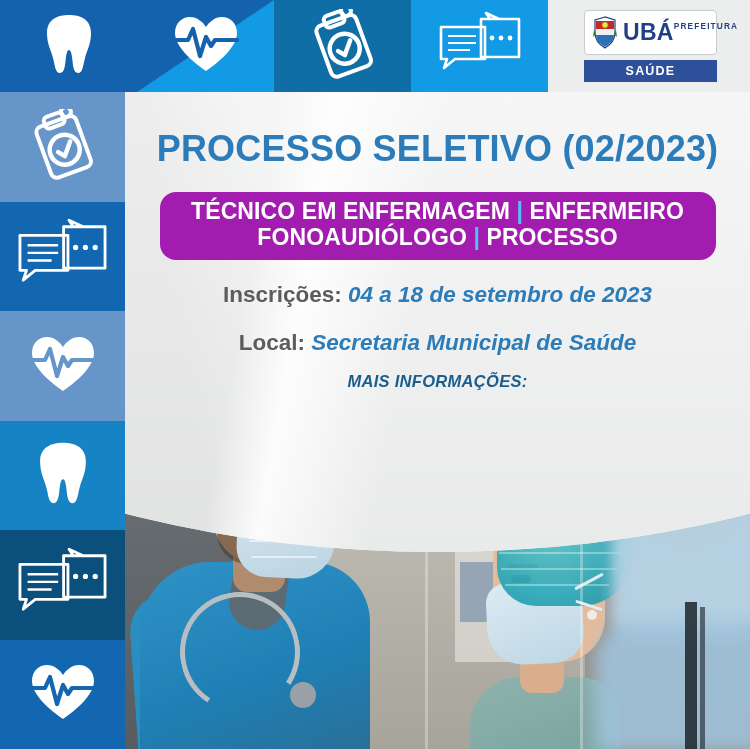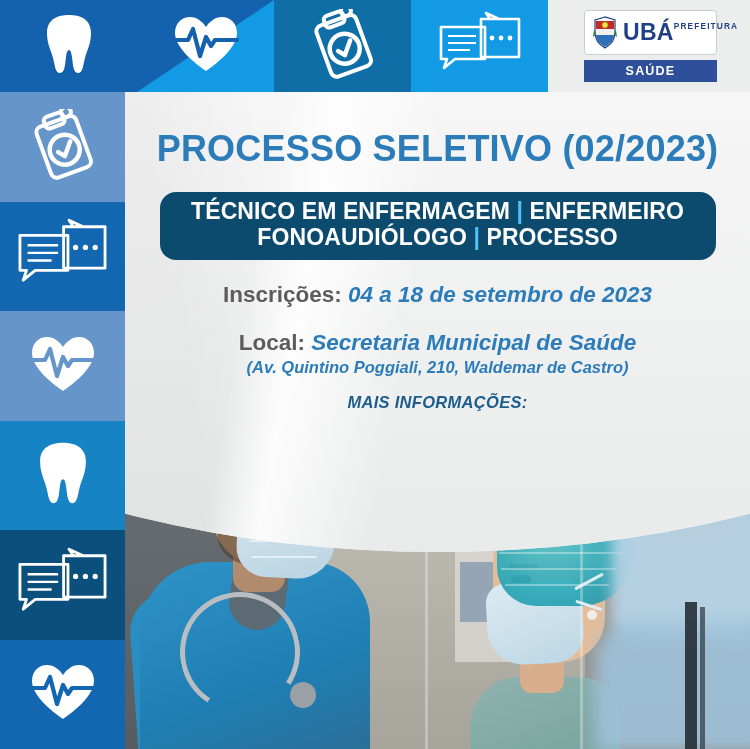--- a/index.html
+++ b/index.html
@@ -190,21 +190,21 @@
   }
 
   .title{
     margin:0;padding-top:36px;
     font-size:36px;font-weight:bold;color:#2b7cb9;
     letter-spacing:.2px;
   }
 
   .rolebar{
     margin:22px auto 0;width:556px;
-    background:#0c4a6e;border-radius:16px;
+    background:#a21caf;border-radius:16px;
     padding:7px 10px 9px;box-sizing:border-box;
     color:#ffffff;font-size:23px;font-weight:bold;line-height:1.12;
     letter-spacing:.1px;
   }
   .sep{color:#4fc3f7;}
 
   .line{margin-top:22px;font-size:22.5px;color:#5c5c5c;font-weight:bold;}
   .line .val{color:#2b7cb9;font-style:italic;font-weight:bold;}
   .line .valsep{color:#5c5c5c;font-style:normal;}
   .addr{
@@ -462,20 +462,19 @@
     <div class="line">
       <span>Inscrições:</span>
       <span class="val">04 a 18 de setembro de 2023</span>
     </div>
 
 
     <div class="line">
       <span>Local:</span>
       <span class="val">Secretaria Municipal de Saúde</span>
     </div>
-    <div class="addr">(Av. Quintino Poggiali, 210, Waldemar de Castro)</div>
 
     <div class="morerow">
       <span class="morelabel">MAIS INFORMAÇÕES:</span>
     </div>
 
   </div>
 </div>
 
 </body></html>

